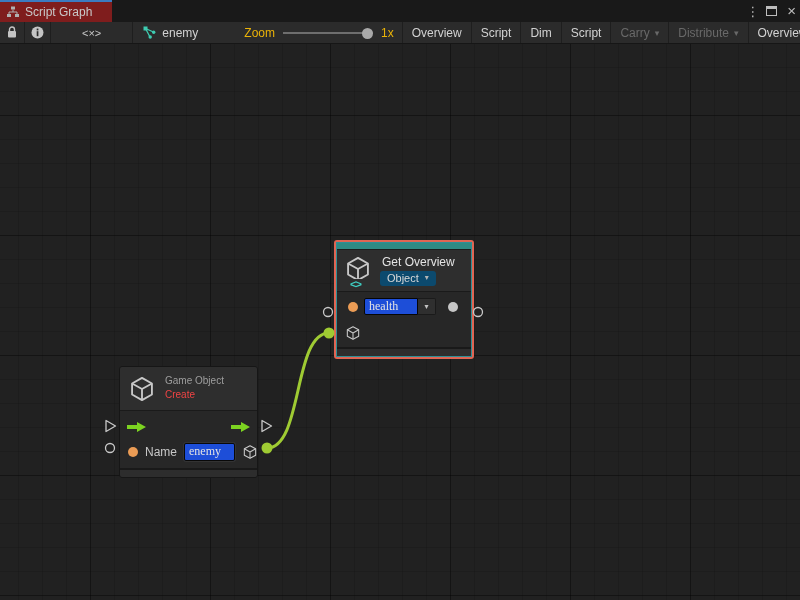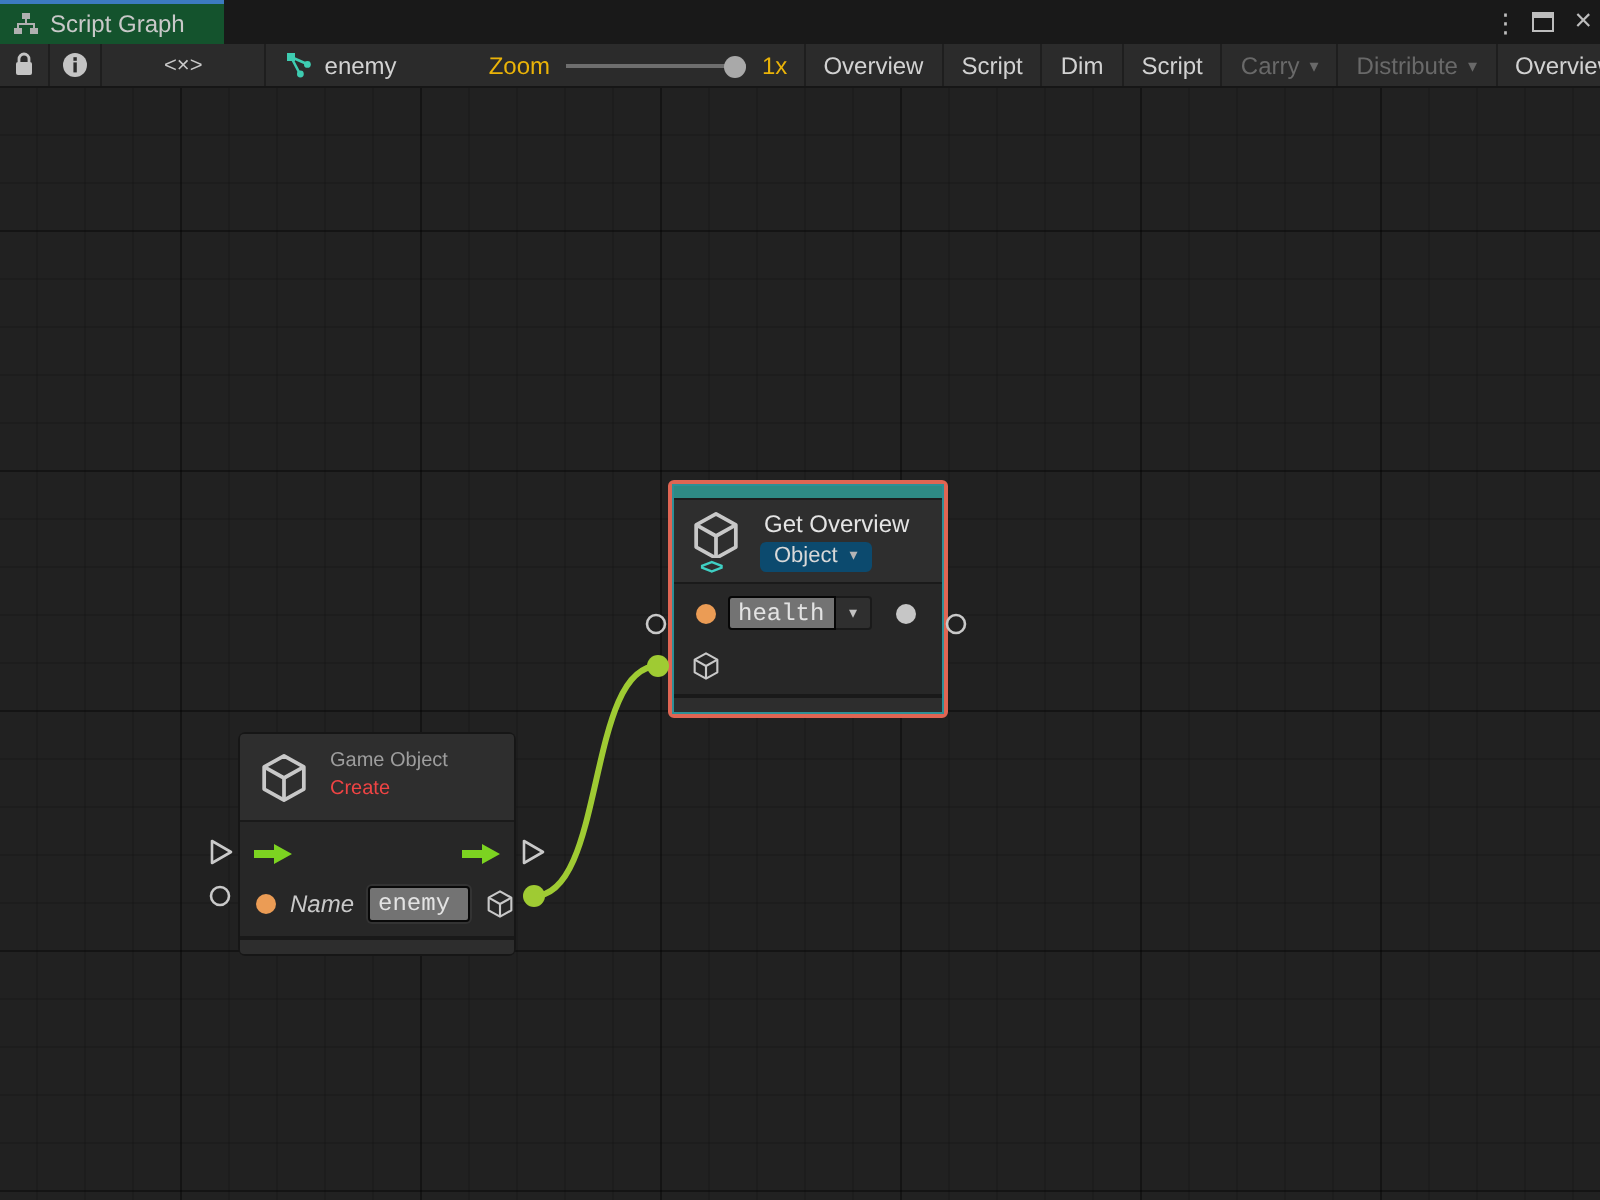--- a/index.html
+++ b/index.html
@@ -2,21 +2,21 @@
 <html><head>
 <meta charset="utf-8">
 <style>
   * { margin:0; padding:0; box-sizing:border-box; }
   html,body { width:800px; height:600px; overflow:hidden; }
   body { font-family:"Liberation Sans", sans-serif; background:#191919; color:#d2d2d2;
          -webkit-font-smoothing:antialiased; }
 
   
   .titlebar { height:22px; background:#191919; display:flex; align-items:stretch; position:relative; }
-  .tab { width:112px; background:#14532d; border-top:2px solid #3c7bc0; display:flex;
+  .tab { width:112px; background:#7f1d1d; border-top:2px solid #3c7bc0; display:flex;
          align-items:center; gap:6px; padding-left:7px; font-size:12px; color:#c9c9c9; }
   .win-controls { position:absolute; right:4px; top:0; height:22px; display:flex; align-items:center; gap:10px; color:#bdbdbd; }
   .kebab { font-size:13px; width:10px; text-align:center; cursor:default; }
   .maxbox { width:11px; height:10px; border:1px solid #bdbdbd; border-top:3px solid #bdbdbd; }
   .closex { font-size:15px; line-height:10px; }
 
   
   .toolbar { height:22px; background:#2b2b2b; border-bottom:1px solid #161616;
              display:flex; align-items:stretch; font-size:12px; color:#d2d2d2; }
   .tbtn { display:flex; align-items:center; padding:0 9px; border-right:1px solid #1e1e1e;
@@ -55,24 +55,24 @@
   .row { display:flex; align-items:center; }
 
   
   .node-create { left:120px; top:323px; width:137px; }
   .node-create .nhead { height:43px; padding:0 8px; gap:9px; }
   .headtxt .cat { font-size:10px; color:#9e9e9e; line-height:12px; }
   .headtxt .ttl { font-size:10px; color:#ef4444; line-height:15px; }
   .node-create .nbody { padding:3px 5px 4px 5px; }
   .row-flow { height:25px; justify-content:space-between; padding:0 1px; }
   .row-name { height:25px; gap:7px; padding-left:3px; }
-  .lbl { font-size:12px; color:#c8c8c8;font-style:italic; }
-  .tinput { background:#737373; border:1px solid #090909; box-shadow:0 0 0 1px #333;
+  .lbl { font-size:12px; color:#c8c8c8; }
+  .tinput { background:#1d4ed8; border:1px solid #090909; box-shadow:0 0 0 1px #333;
             border-radius:2px; color:#e3e3e3; font-size:12px; height:18px; width:51px;
-            padding:0 4px; font-family:Liberation Mono, monospace; }
+            padding:0 4px; font-family:Liberation Serif, serif; }
 
   
   .node-getvar { left:334px; top:196px; width:140px; border-radius:3px;
                  border:2px solid #df6553; box-shadow:none; }
   .node-getvar .node-inner { border:1px solid #2e8f96; border-radius:0; }
   .node-getvar .nhead { height:42px; padding:0 7px; gap:8px; }
   .gv-headcol { display:flex; flex-direction:column; align-items:flex-start; gap:2px; }
   .gv-title { font-size:12px; color:#e4e4e4; line-height:13px; padding-left:2px; }
   .chip { background:#0c4a6e; border-radius:3px; color:#d8d8d8; font-size:11px;
           padding:1px 7px 2px 7px; display:flex; align-items:center; gap:6px; }

